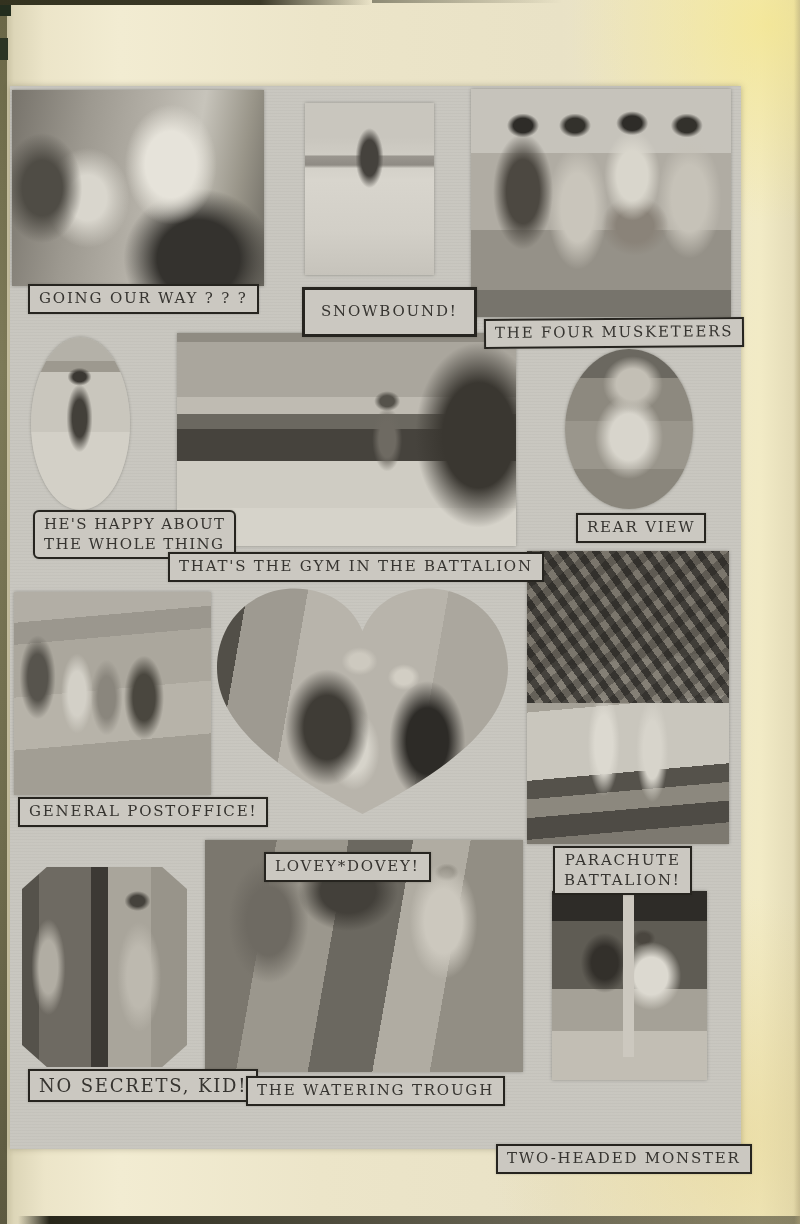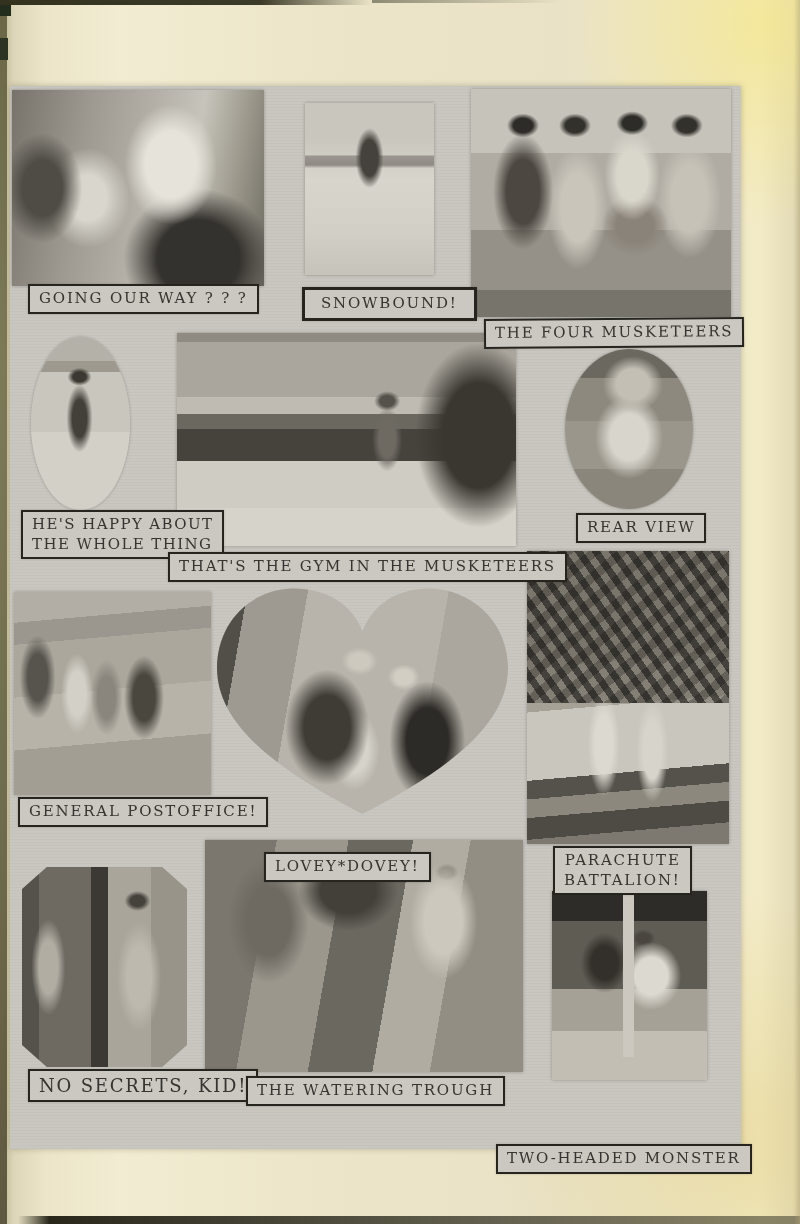--- a/index.html
+++ b/index.html
@@ -103,23 +103,23 @@
     radial-gradient(ellipse 24px 30px at 34% 38%, #33302b 0 55%, rgba(51,48,43,0) 100%) 0 0/100% 100% no-repeat,
     radial-gradient(ellipse 12px 9px at 59% 25%, #4a463f 0 55%, rgba(74,70,63,0) 100%) 0 0/100% 100% no-repeat,
     linear-gradient(180deg,#2e2c28 0 16%,#5f5c54 16% 52%,#a5a197 52% 74%,#c2beb4 74% 100%) 0 0/100% 100% no-repeat;}
   
   .caption{position:absolute;z-index:5;display:inline-block;
     background:#cbc8c1;border:2px solid #26241f;color:#363430;
     font-size:15px;line-height:1.3;letter-spacing:1.8px;white-space:nowrap;
     padding:3px 9px;box-shadow:0 0 2px rgba(40,38,32,.25);}
   .caption .line{display:block;}
   .c-going{left:28px;top:284px;}
-  .c-snow{left:302px;top:287px;border-width:3px;padding:4px 16px;}
+  .c-snow{left:302px;top:287px;border-width:3px;padding:12px 16px;}
   .c-musk{left:484px;top:318px;transform:rotate(-.4deg);}
-  .c-happy{left:21px;top:510px;letter-spacing:1.4px;}
+  .c-happy{left:33px;top:510px;letter-spacing:1.4px;border-radius:6px;}
   .c-rear{left:576px;top:513px;}
   .c-gym{left:168px;top:552px;}
   .c-post{left:18px;top:797px;}
   .c-lovey{left:264px;top:808px;margin-top:44px;}
   .c-para{left:553px;top:846px;text-align:right;}
   .c-nosec{left:28px;top:1069px;font-size:18px;}
   .c-trough{left:246px;top:1076px;}
   .c-monster{left:496px;top:1096px;margin-top:48px;}
 </style>
 </head>
@@ -158,21 +158,21 @@
   <span class="line">THE FOUR MUSKETEERS</span>
 </div>
 <div class="caption c-happy">
   <span class="line">HE'S HAPPY ABOUT</span>
   <span class="line">THE WHOLE THING</span>
 </div>
 <div class="caption c-rear">
   <span class="line">REAR VIEW</span>
 </div>
 <div class="caption c-gym">
-  <span class="line">THAT'S THE GYM IN THE MUSKETEERS</span>
+  <span class="line">THAT'S THE GYM IN THE BATTALION</span>
 </div>
 <div class="caption c-post">
   <span class="line">GENERAL POSTOFFICE!</span>
 </div>
 <div class="caption c-lovey">
   <span class="line">LOVEY*DOVEY!</span>
 </div>
 <div class="caption c-para">
   <span class="line">PARACHUTE</span>
   <span class="line">BATTALION!</span>

